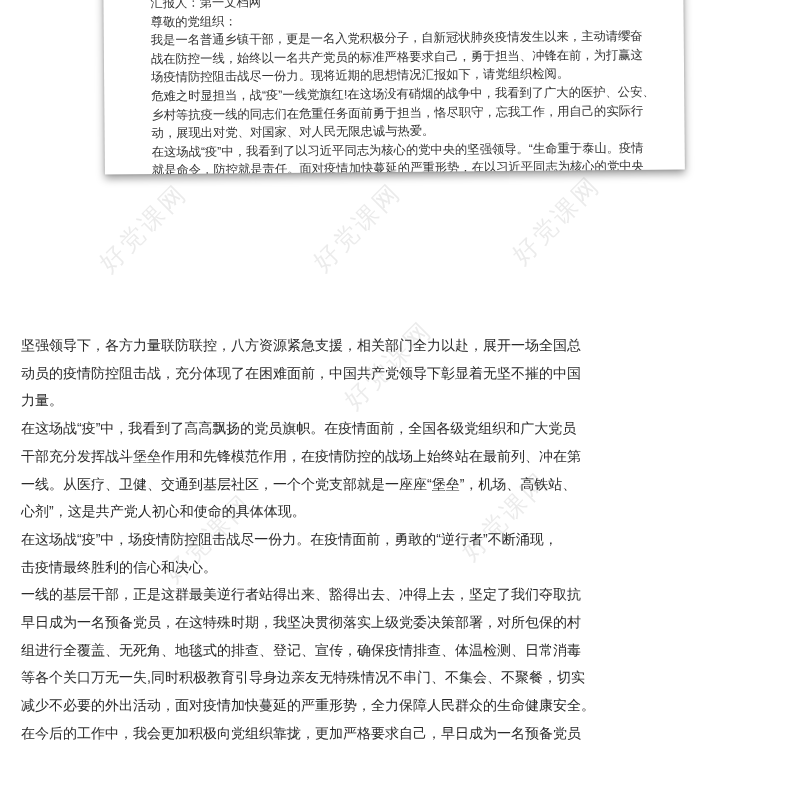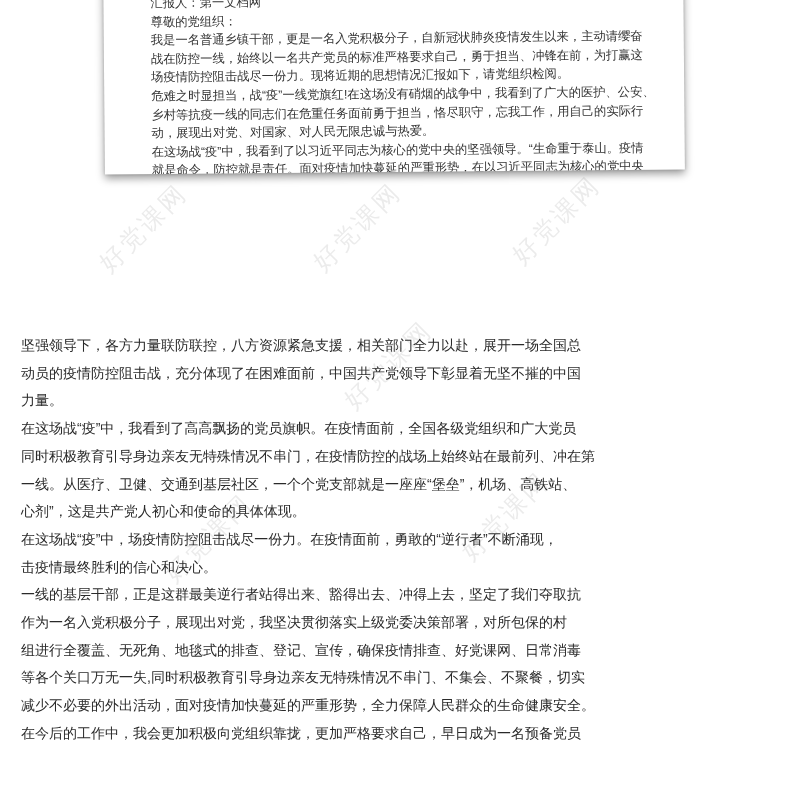--- a/index.html
+++ b/index.html
@@ -95,26 +95,26 @@
     <div class="preview-line">动，展现出对党、对国家、对人民无限忠诚与热爱。</div>
     <div class="preview-line">在这场战“疫”中，我看到了以习近平同志为核心的党中央的坚强领导。“生命重于泰山。疫情</div>
     <div class="preview-line">就是命令，防控就是责任。面对疫情加快蔓延的严重形势，在以习近平同志为核心的党中央</div>
   </div>
 
   <div id="body-text">
     <div class="body-line">坚强领导下，各方力量联防联控，八方资源紧急支援，相关部门全力以赴，展开一场全国总</div>
     <div class="body-line">动员的疫情防控阻击战，充分体现了在困难面前，中国共产党领导下彰显着无坚不摧的中国</div>
     <div class="body-line">力量。</div>
     <div class="body-line">在这场战“疫”中，我看到了高高飘扬的党员旗帜。在疫情面前，全国各级党组织和广大党员</div>
-    <div class="body-line">同时积极教育引导身边亲友无特殊情况不串门，在疫情防控的战场上始终站在最前列、冲在第</div>
+    <div class="body-line">干部充分发挥战斗堡垒作用和先锋模范作用，在疫情防控的战场上始终站在最前列、冲在第</div>
     <div class="body-line">一线。从医疗、卫健、交通到基层社区，一个个党支部就是一座座“堡垒”，机场、高铁站、</div>
     <div class="body-line">心剂”，这是共产党人初心和使命的具体体现。</div>
     <div class="body-line">在这场战“疫”中，场疫情防控阻击战尽一份力。在疫情面前，勇敢的“逆行者”不断涌现，</div>
     <div class="body-line">击疫情最终胜利的信心和决心。</div>
     <div class="body-line">一线的基层干部，正是这群最美逆行者站得出来、豁得出去、冲得上去，坚定了我们夺取抗</div>
-    <div class="body-line">作为一名入党积极分子，展现出对党，我坚决贯彻落实上级党委决策部署，对所包保的村</div>
-    <div class="body-line">组进行全覆盖、无死角、地毯式的排查、登记、宣传，确保疫情排查、好党课网、日常消毒</div>
+    <div class="body-line">早日成为一名预备党员，在这特殊时期，我坚决贯彻落实上级党委决策部署，对所包保的村</div>
+    <div class="body-line">组进行全覆盖、无死角、地毯式的排查、登记、宣传，确保疫情排查、体温检测、日常消毒</div>
     <div class="body-line">等各个关口万无一失,同时积极教育引导身边亲友无特殊情况不串门、不集会、不聚餐，切实</div>
     <div class="body-line">减少不必要的外出活动，面对疫情加快蔓延的严重形势，全力保障人民群众的生命健康安全。</div>
     <div class="body-line">在今后的工作中，我会更加积极向党组织靠拢，更加严格要求自己，早日成为一名预备党员</div>
   </div>
 
 </div>
 
 </body></html>

